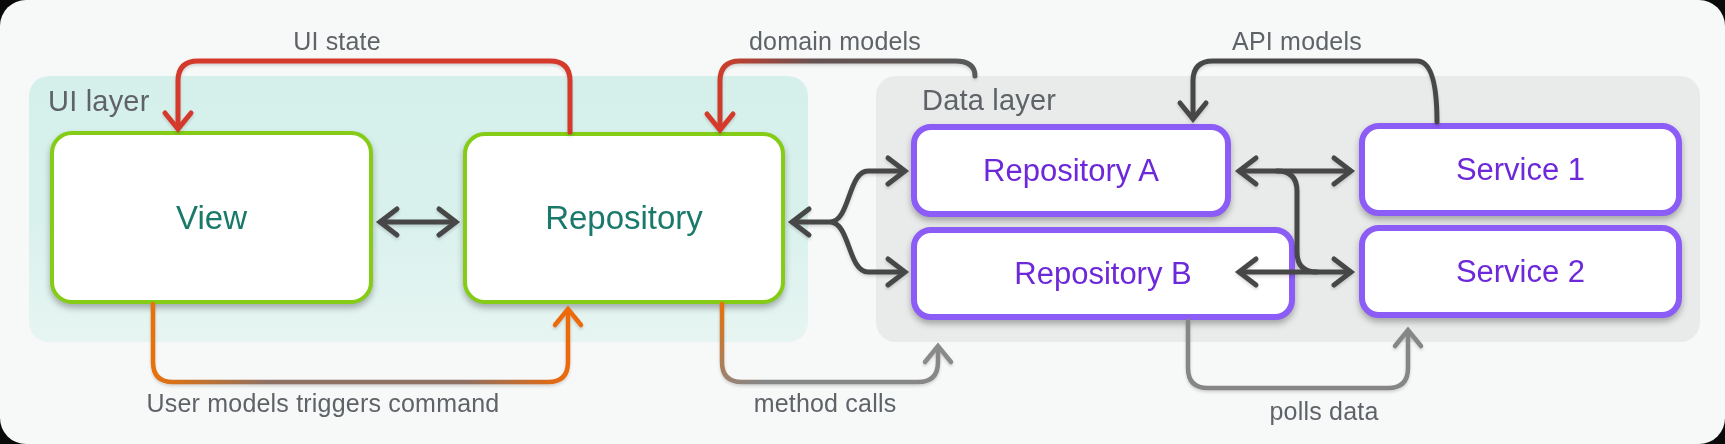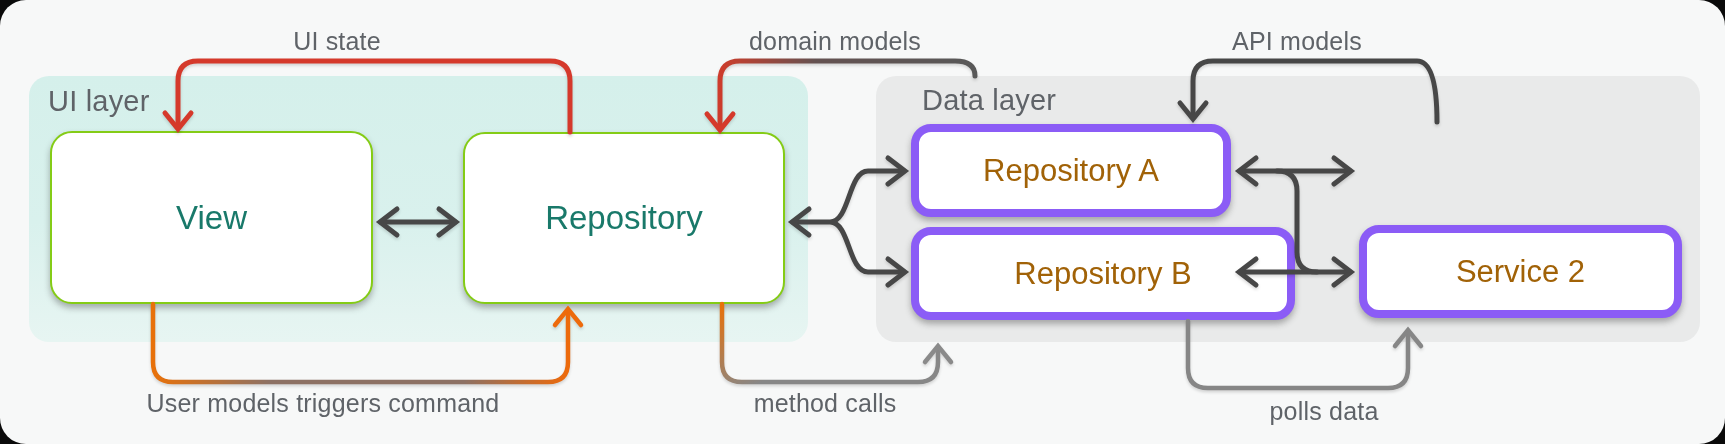--- a/index.html
+++ b/index.html
@@ -17,24 +17,24 @@
   .band-label{
     position:absolute;color:#5f6368;font-size:29px;font-weight:400;
     letter-spacing:.2px;white-space:nowrap;
   }
   .node{
     position:absolute;background:#ffffff;display:flex;align-items:center;justify-content:center;
     white-space:nowrap;box-sizing:border-box;
     box-shadow:0 4px 6px rgba(40,40,40,.35);
   }
   .node.teal{
-    border:2px solid #84cc16;border-radius:22px;color:#19796a;font-size:33px;
+    border:4px solid #84cc16;border-radius:22px;color:#19796a;font-size:33px;
   }
   .node.gray{
-    border:8px solid #8b5cf6;border-radius:20px;color:#a16207;font-size:31px;
+    border:6px solid #8b5cf6;border-radius:20px;color:#6d28d9;font-size:31px;
   }
   .anno{
     position:absolute;transform:translateX(-50%);color:#5f6368;font-size:25px;
     white-space:nowrap;letter-spacing:.2px;
   }
   .wires{
     position:absolute;left:0;top:0;pointer-events:none;
     filter:drop-shadow(0 2px 1.5px rgba(0,0,0,0.15));
   }
 </style>
@@ -54,20 +54,23 @@
     <span>View</span>
   </div>
   <div class="node teal" style="left:463px;top:132px;width:322px;height:172px;">
     <span>Repository</span>
   </div>
   <div class="node gray" style="left:911px;top:124px;width:320px;height:93px;">
     <span>Repository A</span>
   </div>
   <div class="node gray" style="left:911px;top:227px;width:384px;height:93px;">
     <span>Repository B</span>
+  </div>
+  <div class="node gray" style="left:1359px;top:123px;width:323px;height:93px;">
+    <span>Service 1</span>
   </div>
   <div class="node gray" style="left:1359px;top:225px;width:323px;height:93px;">
     <span>Service 2</span>
   </div>
 
   <svg class="wires" width="1725" height="444" viewBox="0 0 1725 444">
     <defs>
       <linearGradient id="gradDomain" gradientUnits="userSpaceOnUse" x1="975" y1="0" x2="718" y2="0">
         <stop offset="0" stop-color="#585858"></stop>
         <stop offset="0.62" stop-color="#645251"></stop>

